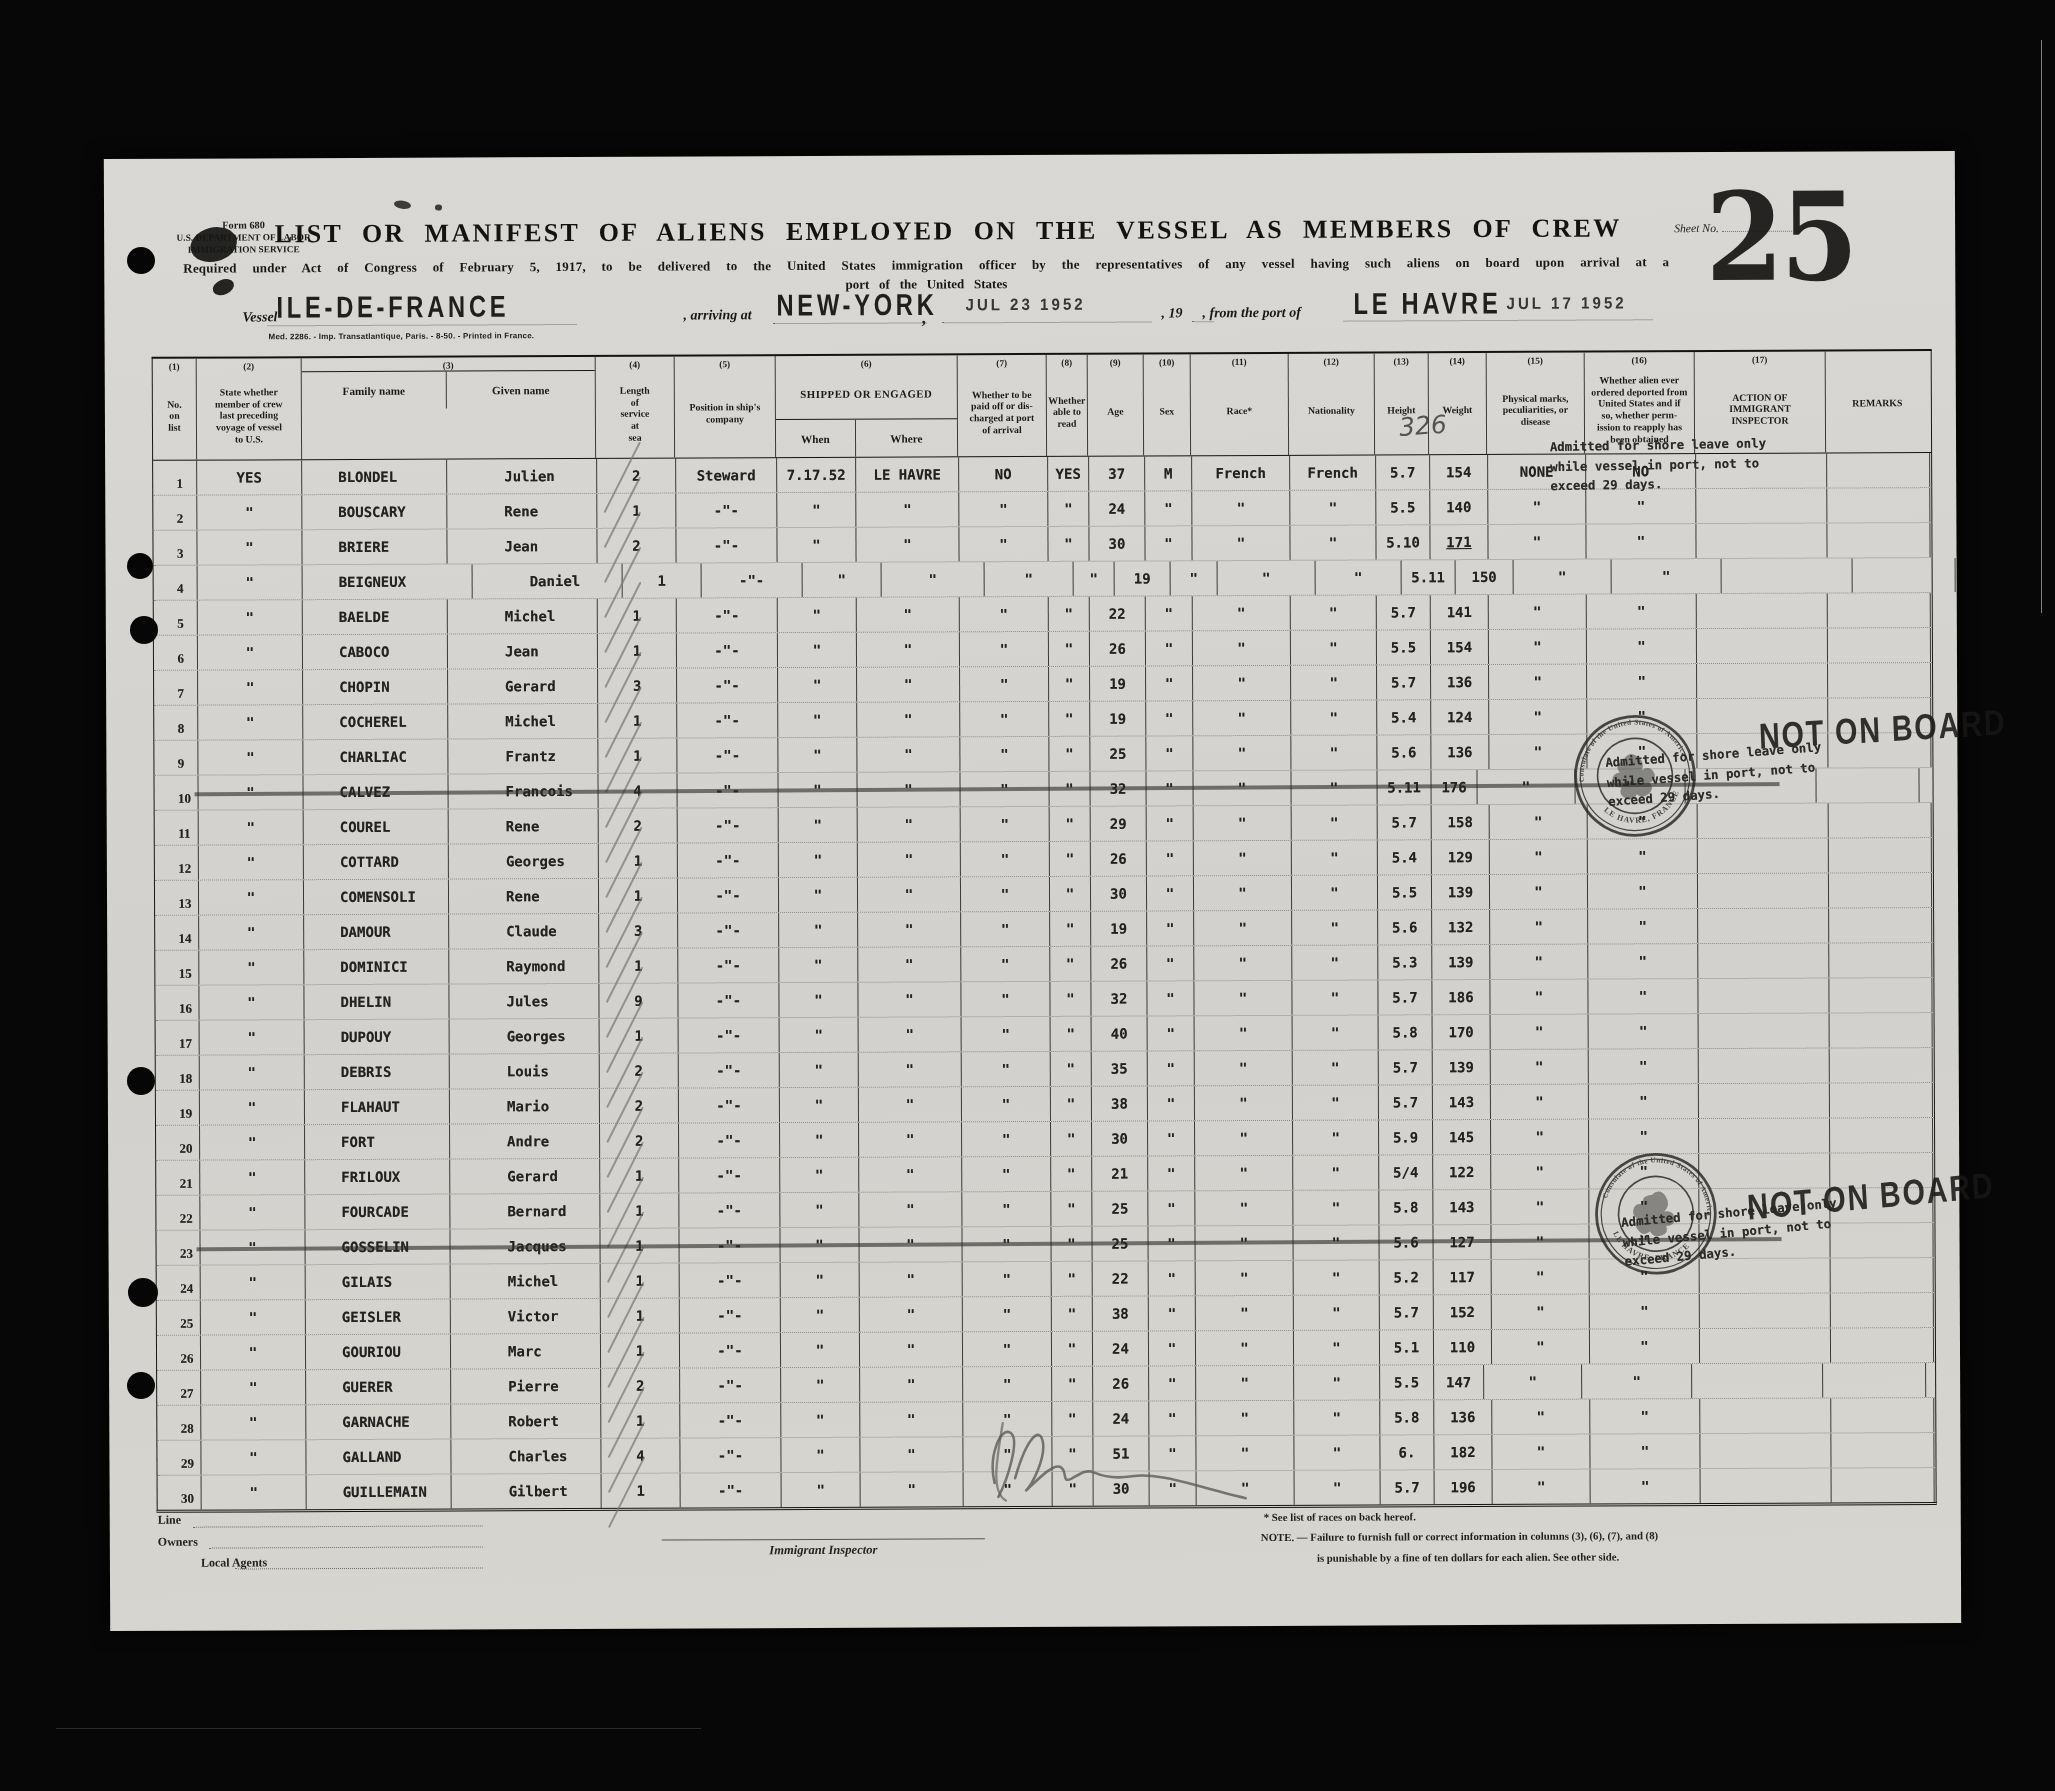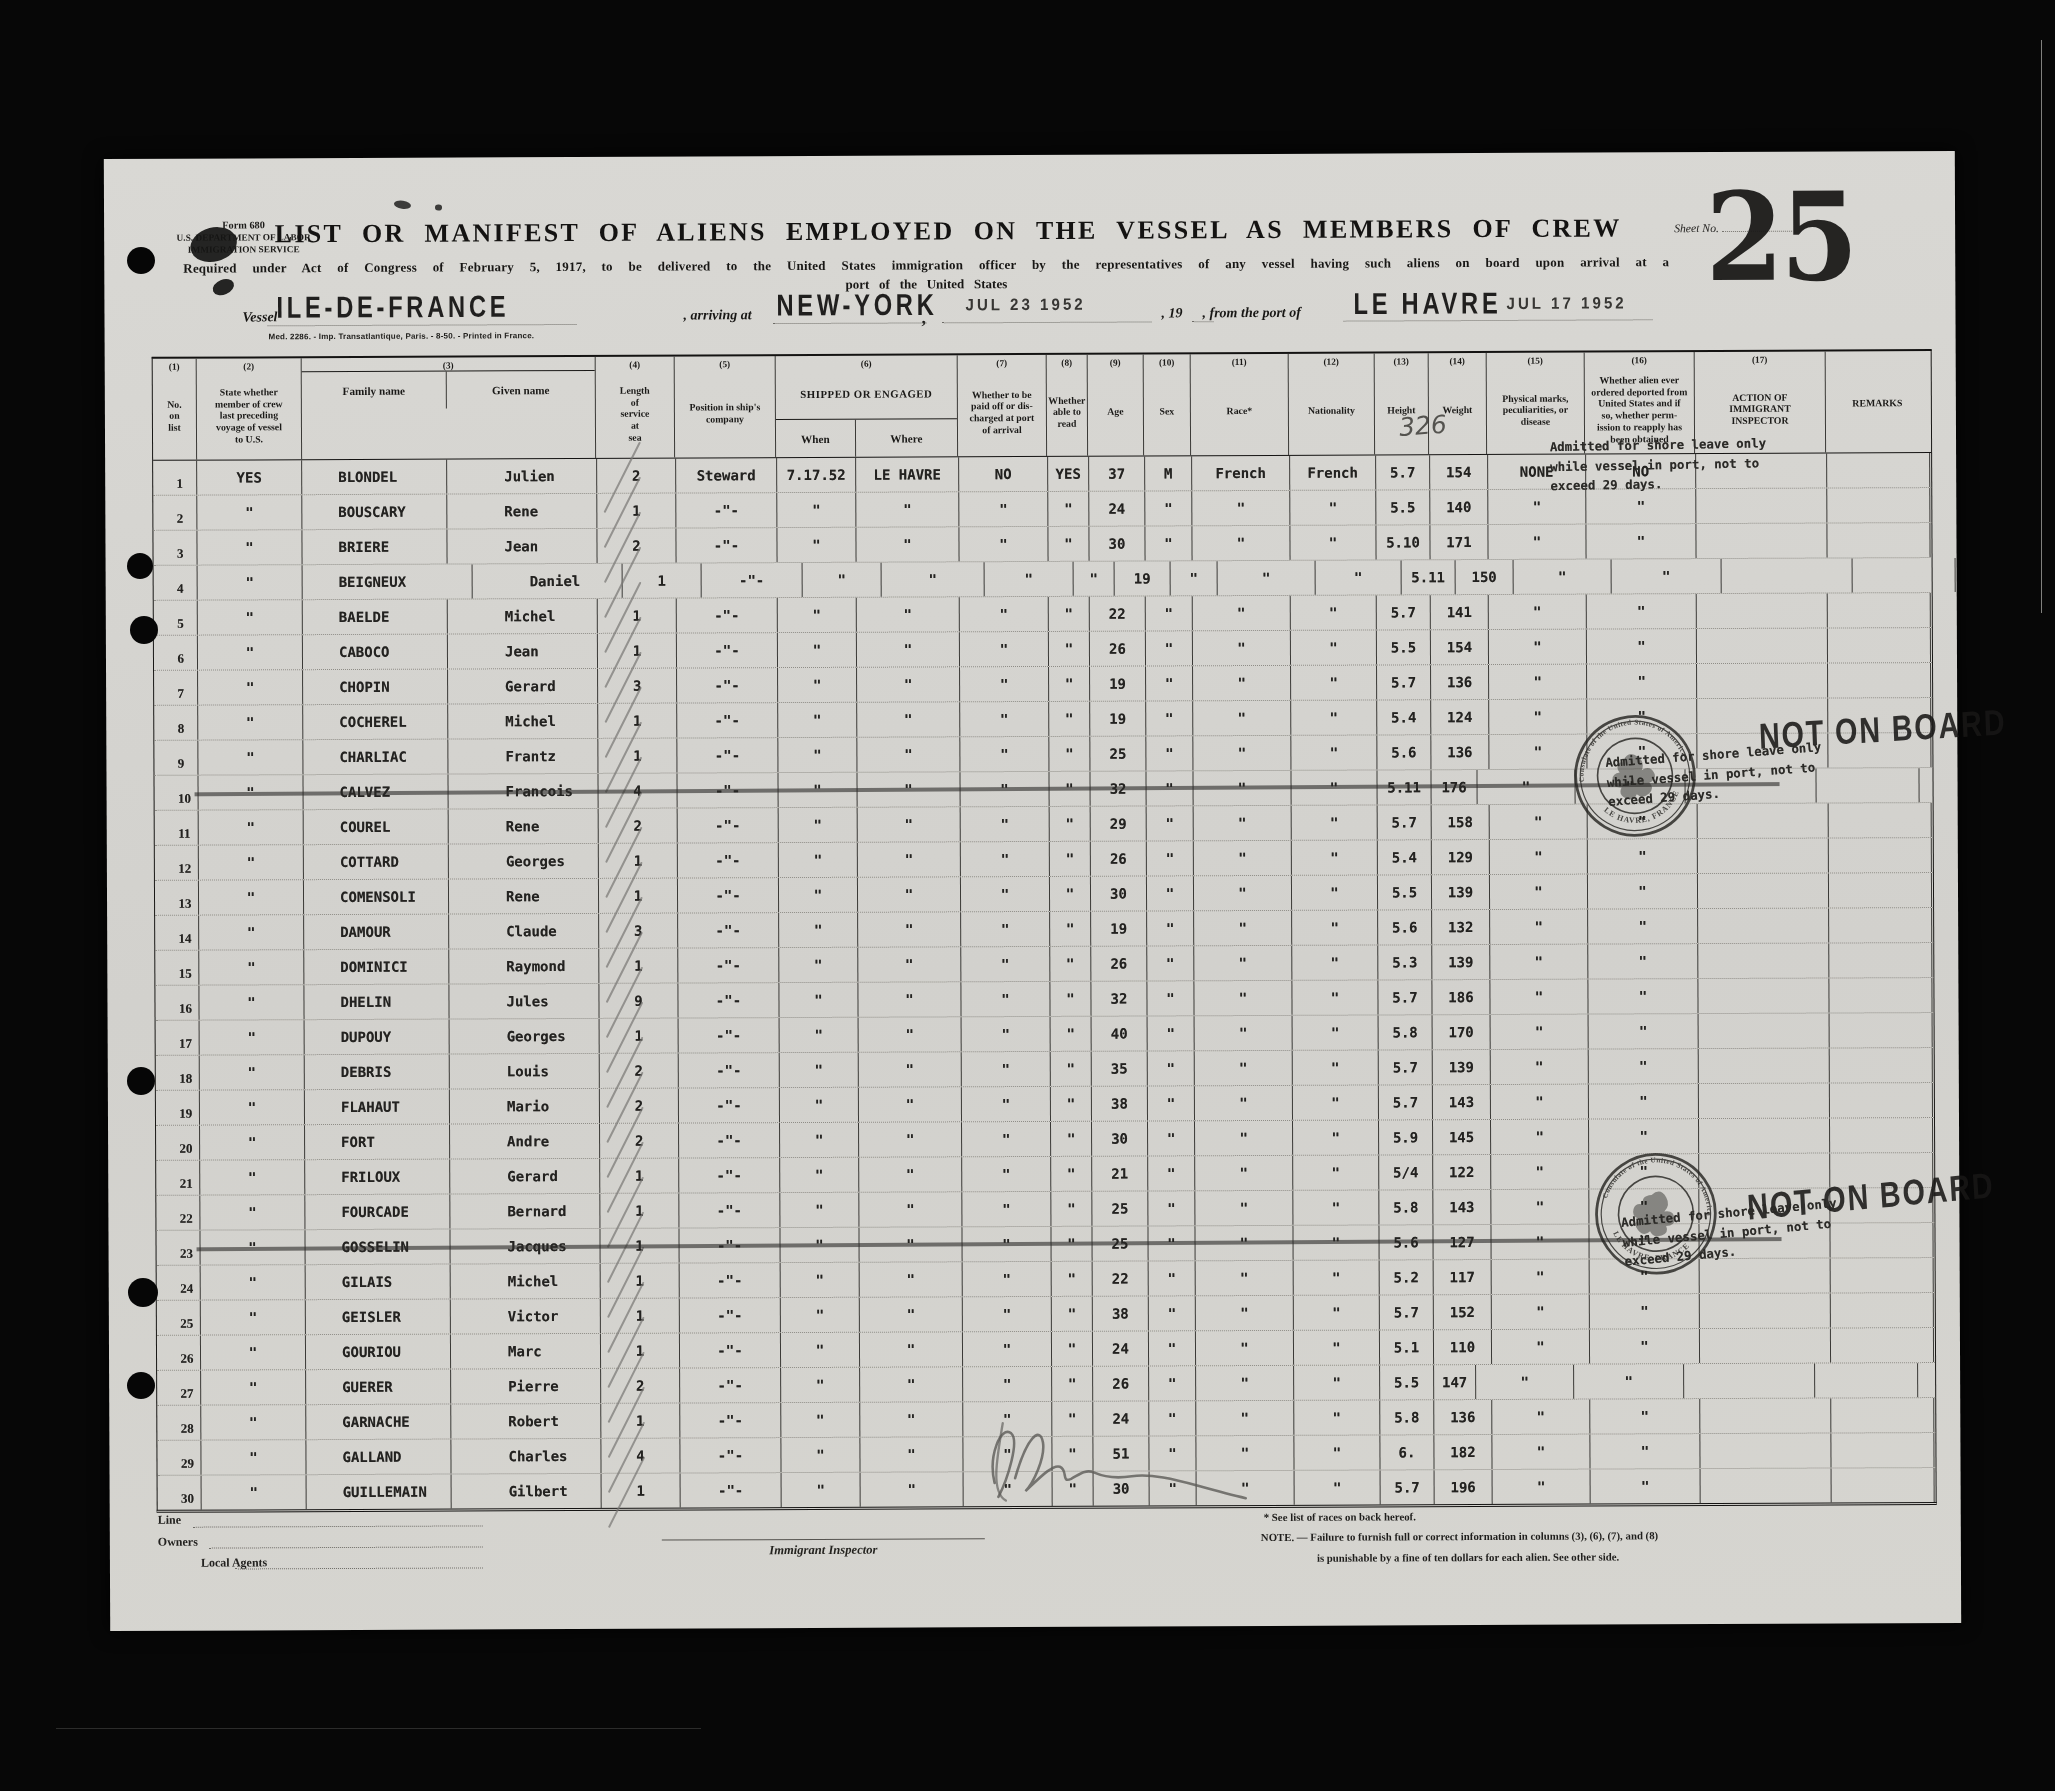--- a/index.html
+++ b/index.html
@@ -294,21 +294,21 @@
           <div class="bcell k-position" style="width: 101px;">-"-</div>
           <div class="bcell k-when" style="width: 79px;">"</div>
           <div class="bcell k-where" style="width: 103px;">"</div>
           <div class="bcell k-paid" style="width: 89px;">"</div>
           <div class="bcell k-read" style="width: 41px;">"</div>
           <div class="bcell k-age" style="width: 56px;">30</div>
           <div class="bcell k-sex" style="width: 47px;">"</div>
           <div class="bcell k-race" style="width: 98px;">"</div>
           <div class="bcell k-nat" style="width: 86px;">"</div>
           <div class="bcell k-height" style="width: 54px;">5.10</div>
-          <div class="bcell k-weight" style="width: 58px;">171</div>
+          <div class="bcell k-weight" style="width: 58px; text-decoration: underline;">171</div>
           <div class="bcell k-marks" style="width: 98px;">"</div>
           <div class="bcell k-deported" style="width: 110px;">"</div>
           <div class="bcell k-action" style="width: 131px;"></div>
           <div class="bcell k-remarks" style="width: 103px;"></div>
           <div class="slash"></div>
         </div>
         <div class="brow">
           <div class="bcell k-no" style="width: 44px;">4</div>
           <div class="bcell k-state" style="width: 105px;">"</div>
           <div class="bcell k-family" style="width: 170px;">BEIGNEUX</div>
@@ -848,21 +848,21 @@
           <div class="bcell k-position" style="width: 101px;">-"-</div>
           <div class="bcell k-when" style="width: 79px;">"</div>
           <div class="bcell k-where" style="width: 103px;">"</div>
           <div class="bcell k-paid" style="width: 89px;">"</div>
           <div class="bcell k-read" style="width: 41px;">"</div>
           <div class="bcell k-age" style="width: 56px;">26</div>
           <div class="bcell k-sex" style="width: 47px;">"</div>
           <div class="bcell k-race" style="width: 98px;">"</div>
           <div class="bcell k-nat" style="width: 86px;">"</div>
           <div class="bcell k-height" style="width: 54px;">5.5</div>
-          <div class="bcell k-weight" style="width: 42px; text-align: right;">147</div>
+          <div class="bcell k-weight" style="width: 50px; text-align: right;">147</div>
           <div class="bcell k-marks" style="width: 98px;">"</div>
           <div class="bcell k-deported" style="width: 110px;">"</div>
           <div class="bcell k-action" style="width: 131px;"></div>
           <div class="bcell k-remarks" style="width: 103px;"></div>
           <div class="slash"></div>
         </div>
         <div class="brow">
           <div class="bcell k-no" style="width: 44px;">28</div>
           <div class="bcell k-state" style="width: 105px;">"</div>
           <div class="bcell k-family" style="width: 145px;">GARNACHE</div>

